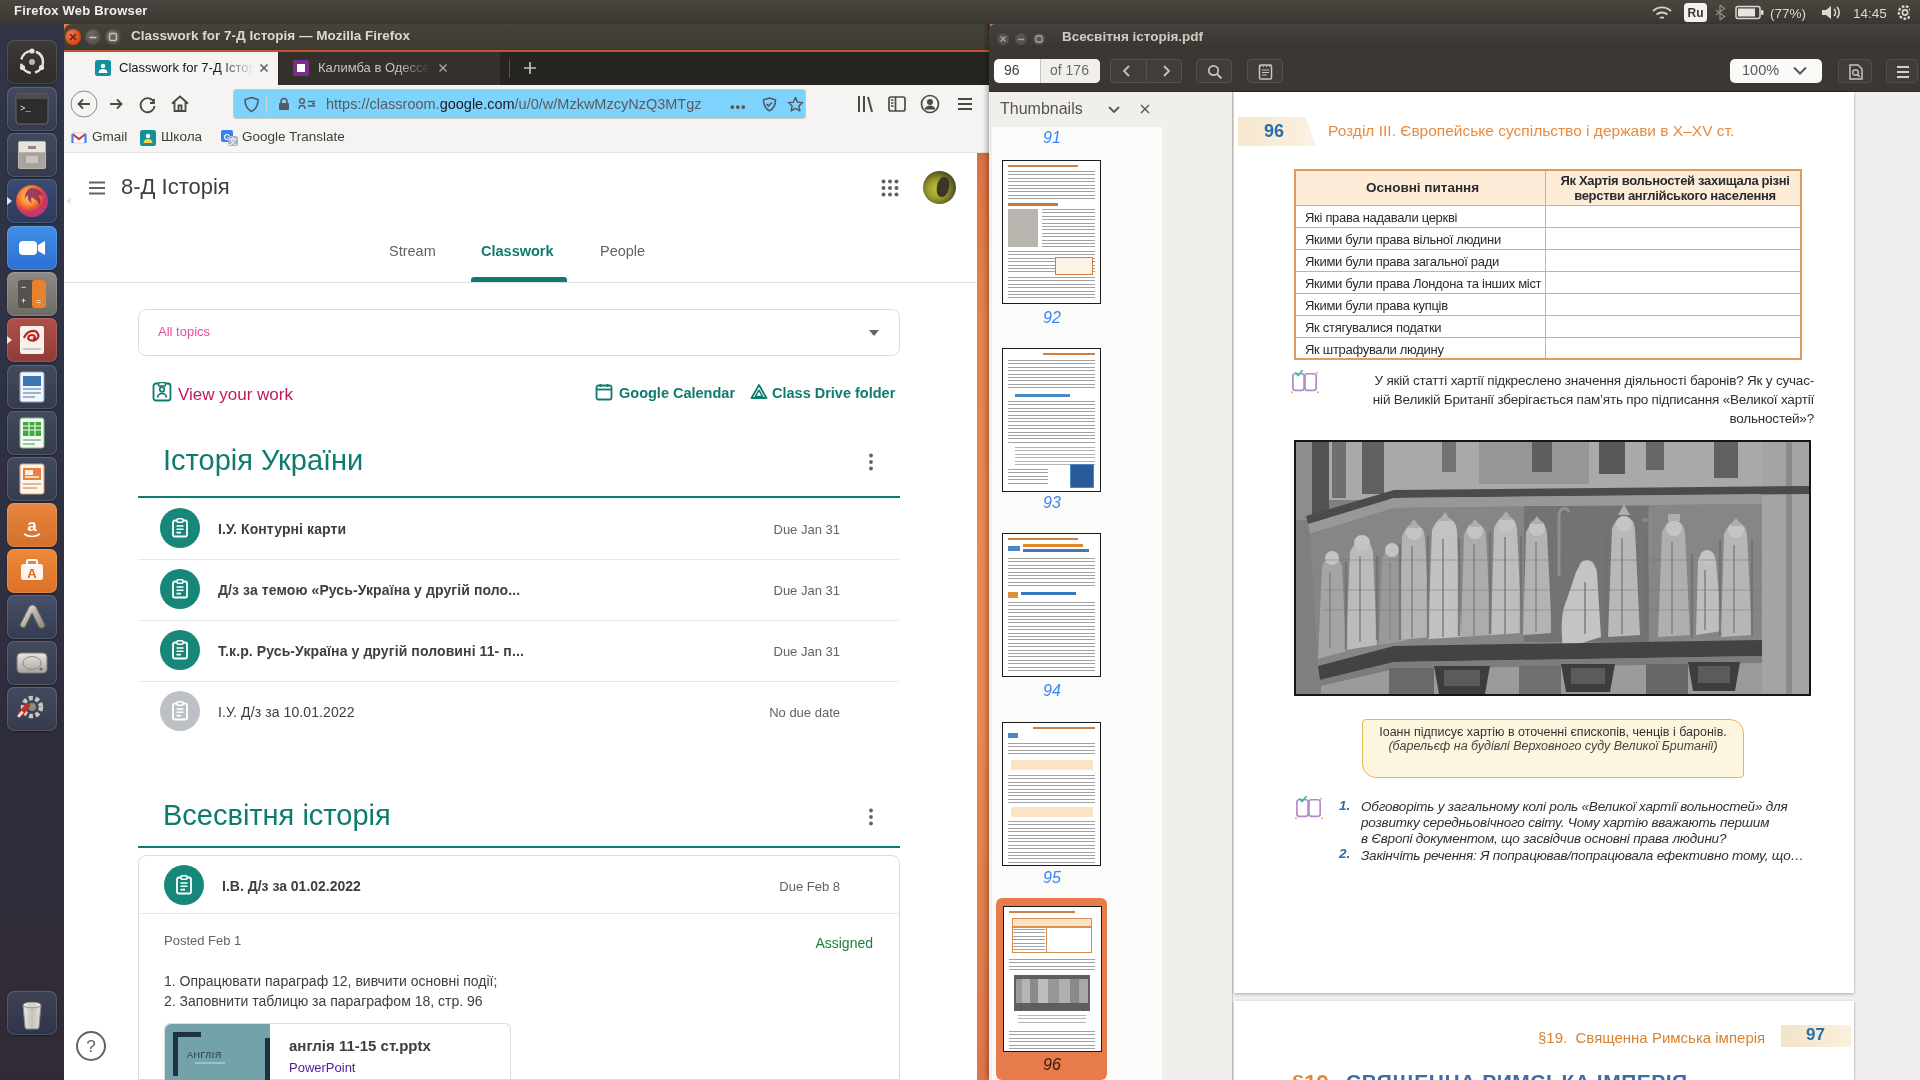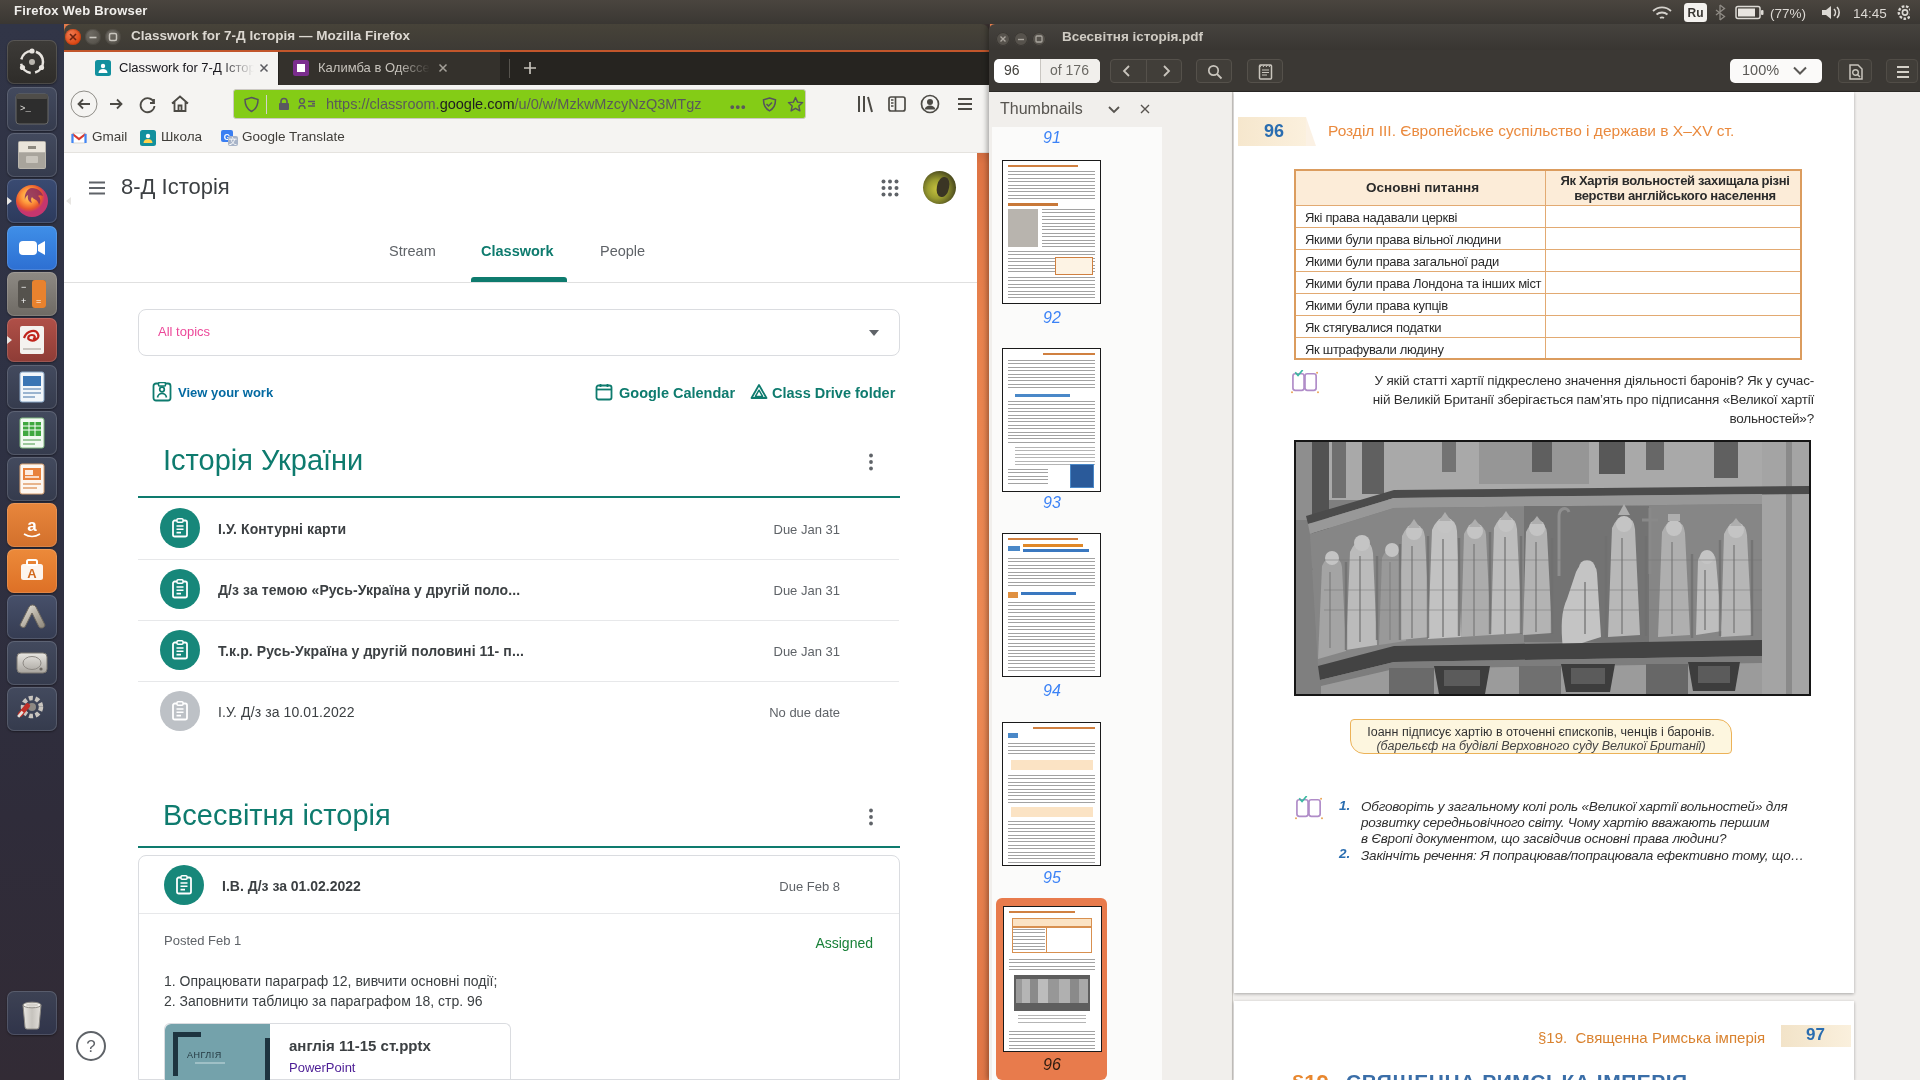--- a/index.html
+++ b/index.html
@@ -21,21 +21,21 @@
 #fftitle{left:0;top:0;width:100%;height:26px;background:linear-gradient(#474339,#3d3a35);border-radius:8px 8px 0 0;color:#dcd8d1}
 #fftitle .t{position:absolute;left:67px;top:4px;font-size:13.5px;font-weight:bold}
 .wbtn{position:absolute;top:5px;width:16px;height:16px;border-radius:50%}
 #ffaccent{left:0;top:26px;width:100%;height:2px;background:#c2562b}
 #fftabs{left:0;top:28px;width:100%;height:33px;background:#262420}
 #fftab1{position:absolute;left:0;top:0;width:214px;height:33px;background:#f5f4f2}
 #fftab2{position:absolute;left:215px;top:0;width:221px;height:33px;background:#34312c}
 #ffnav{left:0;top:61px;width:100%;height:38px;background:#f5f4f2}
 #ffbm{left:0;top:99px;width:100%;height:30px;background:#f5f4f2;border-bottom:1px solid #e5e3df}
 #ffcontent{left:0;top:129px;width:913px;height:927px;background:#fff;overflow:hidden}
-.url{position:absolute;left:169px;top:4px;width:573px;height:30px;background:#84cc16;border:1px solid #ccc9c3;border-radius:3px}
+.url{position:absolute;left:169px;top:4px;width:573px;height:30px;background:#7dd3fc;border:1px solid #ccc9c3;border-radius:3px}
 .navic{stroke:#4c4a45;stroke-width:1.8;fill:none}
 .gc-ic{position:absolute;width:40px;height:40px;border-radius:50%;background:#17877a}
 .gc-ic svg{position:absolute;left:10px;top:10px}
 .sep{position:absolute;left:74px;right:78px;height:1px;background:#e7e8ea}
 .due{position:absolute;right:137px;font-size:13px;color:#5f6368}
 .itit{position:absolute;left:154px;font-size:14px;color:#3c4043;font-weight:bold;letter-spacing:.1px}
 
 #pdfwin{left:989px;top:24px;width:931px;height:1056px;box-shadow:-2px 0 5px rgba(0,0,0,.32)}
 #pdftitle{left:0;top:0;width:100%;height:26px;background:linear-gradient(#46433e,#393632);border-radius:6px 0 0 0;color:#cfcbc3}
 #pdftoolbar{left:0;top:26px;width:100%;height:42px;background:#3b3834;border-bottom:1px solid #2b2926}
@@ -417,21 +417,21 @@
     <div style="position:absolute;left:74px;top:156px;width:762px;height:47px;border:1px solid #dadce0;border-radius:8px">
       <span style="position:absolute;left:19px;top:14px;font-size:13px;color:#ec4899">All topics</span>
       <div style="position:absolute;right:20px;top:20px;width:0;height:0;border-left:5.5px solid transparent;border-right:5.5px solid transparent;border-top:6px solid #5f6368"></div>
     </div>
     <svg style="position:absolute;left:88px;top:229px" width="20" height="20" viewBox="0 0 20 20">
         <rect x="1.5" y="1.5" width="17" height="17" rx="2.5" fill="none" stroke="#0e7b6e" stroke-width="1.8"></rect>
         <circle cx="10" cy="7.5" r="2.3" fill="none" stroke="#0e7b6e" stroke-width="1.7"></circle>
         <path d="M5.5 15.5 c.5-2.8 2.3-4 4.5-4 s4 1.2 4.5 4" fill="none" stroke="#0e7b6e" stroke-width="1.7"></path>
         <rect x="6.5" y="0.5" width="7" height="3.6" rx="1.2" fill="#fff" stroke="#0e7b6e" stroke-width="1.5"></rect>
       </svg>
-    <span style="position:absolute;left:114px;top:232px;font-size:13px;color:#0369a1;font-weight:bold">View your work</span>
+    <span style="position:absolute;left:114px;top:232px;font-size:17px;color:#be185d;font-weight:normal">View your work</span>
     <svg style="position:absolute;left:531px;top:230px" width="18" height="18" viewBox="0 0 18 18">
         <rect x="1.5" y="2.5" width="15" height="14" rx="2" fill="none" stroke="#0e7b6e" stroke-width="1.8"></rect>
         <path d="M1.5 6.5 h15" stroke="#0e7b6e" stroke-width="1.8"></path>
         <path d="M5.5 1 v3 M12.5 1 v3" stroke="#0e7b6e" stroke-width="1.8"></path>
       </svg>
     <span style="position:absolute;left:555px;top:232px;font-size:14.5px;color:#0e7b6e;font-weight:bold">Google Calendar</span>
     <svg style="position:absolute;left:686px;top:230px" width="18" height="18" viewBox="0 0 18 18">
         <path d="M9 2 L16.5 15 h-15 z" fill="none" stroke="#0e7b6e" stroke-width="1.8" stroke-linejoin="round"></path>
         <path d="M9 7.2 L12.6 13.4 h-7.2 z" fill="none" stroke="#0e7b6e" stroke-width="1.5" stroke-linejoin="round"></path>
       </svg>
@@ -794,21 +794,21 @@
           <path d="M150 230 h36 v16 h-36z"></path>
             <path d="M277 228 h34 v16 h-34z"></path>
             <path d="M404 226 h32 v17 h-32z"></path>
         </g>
         <g stroke="#6f6f6f" stroke-width="1" opacity=".5">
           <path d="M30 150 H468 M30 170 H468 M30 120 H468"></path>
         </g>
         <rect x="2" y="2" width="513" height="252" fill="#8e8e8e" opacity=".16"></rect>
       </svg>
 
-      <div style="position:absolute;left:116px;top:627px;width:382px;height:35px;background:#fdf6df;border:1.5px solid #ecb258;border-radius:4px 14px 4px 14px">
+      <div style="position:absolute;left:128px;top:627px;width:382px;height:59px;background:#fdf6df;border:1.5px solid #ecb258;border-radius:4px 14px 4px 14px">
         <div style="width:100%;text-align:center;font-size:12.5px;color:#333;margin-top:5px;white-space:nowrap">Іоанн підписує хартію в оточенні єпископів, ченців і баронів.</div>
         <div style="width:100%;text-align:center;font-size:12.5px;color:#444;font-style:italic;white-space:nowrap">(барельєф на будівлі Верховного суду Великої Британії)</div>
       </div>
       <svg class="bookic" style="left:60px;top:704px" width="32" height="28" viewBox="0 0 32 28">
           <rect x="3" y="4" width="12" height="18" rx="2.5" fill="#fff" stroke="#b08cc8" stroke-width="1.8"></rect>
           <rect x="16" y="4" width="12" height="18" rx="2.5" fill="#fff" stroke="#b08cc8" stroke-width="1.8"></rect>
           <path d="M5.5 2.5 l3 3.5 5-6" fill="none" stroke="#3ab8a0" stroke-width="1.8"></path>
           <circle cx="2" cy="24" r="1" fill="#e8a04c"></circle>
           <circle cx="29" cy="3" r="1" fill="#e8a04c"></circle>
           <circle cx="30" cy="24" r="1" fill="#e8a04c"></circle>

